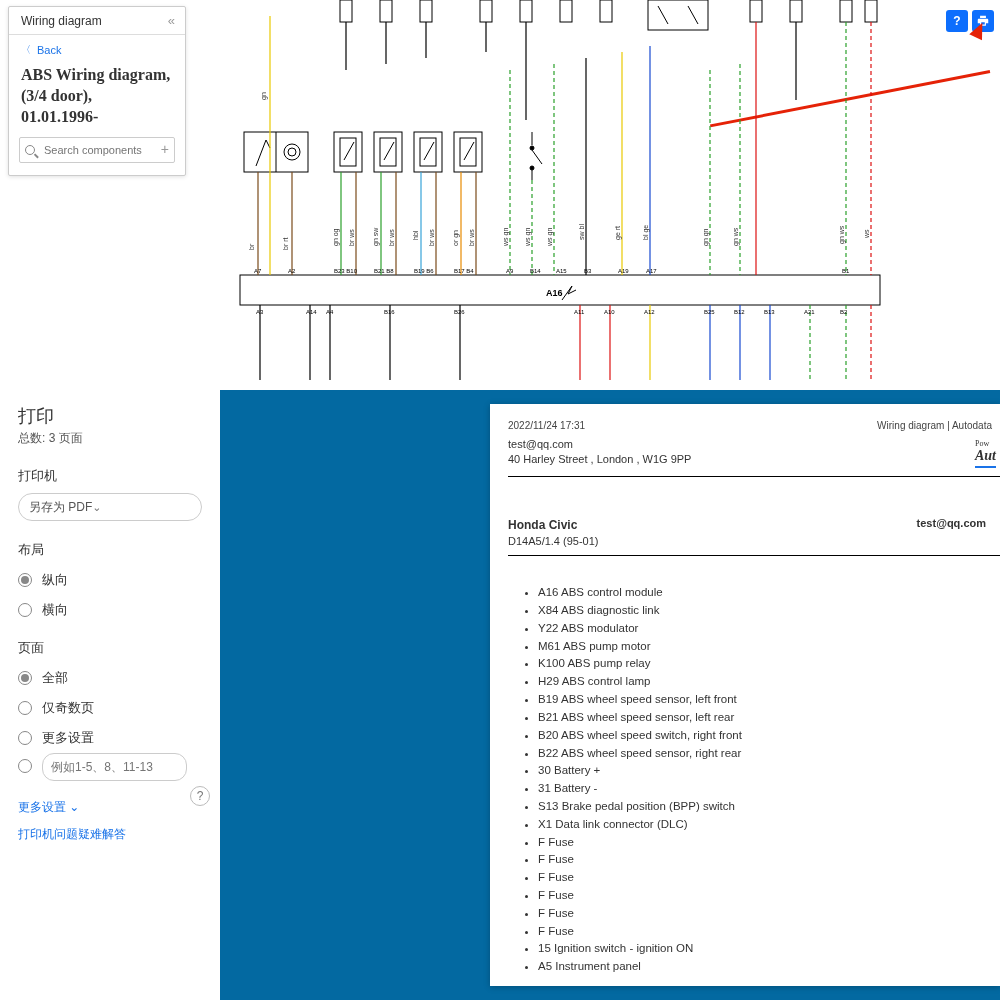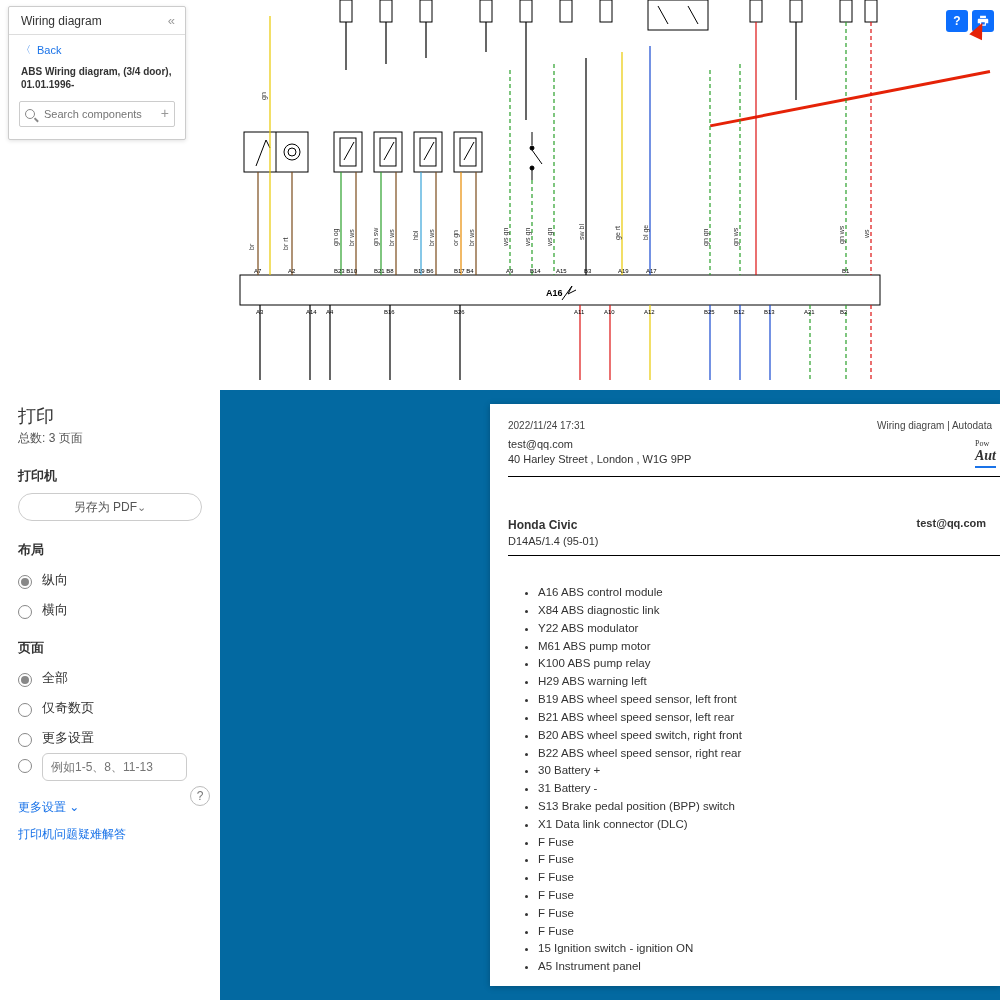--- a/index.html
+++ b/index.html
@@ -6,21 +6,21 @@
   body { font-family: Arial, "Microsoft YaHei", sans-serif; font-size: 12px; color: #333; width: 1000px; height: 1000px; overflow: hidden; background: #fff; position: relative; }
 
   
   .app-top { position: absolute; left: 0; top: 0; width: 1000px; height: 390px; }
 
   .panel { position: absolute; left: 8px; top: 6px; width: 178px; background: #fff; border: 1px solid #ccc; border-radius: 2px; box-shadow: 0 1px 4px rgba(0,0,0,.12); }
   .panel-head { display: flex; align-items: center; justify-content: space-between; padding: 6px 10px 6px 12px; font-size: 12px; border-bottom: 1px solid #ddd; }
   .panel-head .collapse { font-size: 13px; color: #999; cursor: pointer; user-select: none; }
   .back-row { display: flex; align-items: center; gap: 6px; color: #1a73e8; padding: 8px 12px; font-size: 11px; cursor: pointer; }
   .back-row .lt { font-size: 10px; }
-  .panel-sub { font-size: 10px; font-weight: bold; padding: 0 12px 10px; line-height: 1.3; }
+  .panel-sub { font-size: 16px; font-weight: bold; padding: 0 12px 10px; line-height: 1.3; font-family: Liberation Serif, serif; }
   .search-wrap { padding: 0 10px 12px; }
   .search-box { position: relative; }
   .search-box input { width: 100%; height: 26px; border: 1px solid #ccc; border-radius: 2px; padding: 0 22px 0 24px; font-size: 11px; color: #666; }
   .search-box .mag { position: absolute; left: 6px; top: 50%; transform: translateY(-50%); width: 10px; height: 10px; border: 1.5px solid #888; border-radius: 50%; }
   .search-box .mag::after { content: ""; position: absolute; width: 5px; height: 1.5px; background: #888; transform: rotate(45deg); left: 8px; top: 9px; }
   .search-box .plus { position: absolute; right: 6px; top: 4px; font-size: 14px; color: #999; cursor: pointer; }
 
   .top-icons { position: absolute; right: 6px; top: 10px; display: flex; gap: 4px; }
   .icon-btn { width: 22px; height: 22px; border-radius: 3px; background: #0d6efd; color: #fff; display: flex; align-items: center; justify-content: center; cursor: pointer; }
   .icon-btn svg { width: 14px; height: 14px; fill: #fff; }
@@ -31,28 +31,28 @@
   .arrow-top-head { position: absolute; left: 972px; top: 22px; width: 0; height: 0; border-left: 7px solid transparent; border-right: 7px solid transparent; border-bottom: 16px solid #e52207; transform: rotate(25deg); }
   .arrow-bot-line { position: absolute; left: 67px; top: 500px; width: 190px; height: 3px; background: #e52207; transform: rotate(50deg); transform-origin: left center; }
   .arrow-bot-head { position: absolute; left: 60px; top: 490px; width: 0; height: 0; border-left: 7px solid transparent; border-right: 7px solid transparent; border-bottom: 18px solid #e52207; transform: rotate(-42deg); }
 
   
   .app-bot { position: absolute; left: 0; top: 390px; width: 1000px; height: 610px; display: flex; }
   .print-pane { width: 220px; padding: 14px 18px 0; background: #fff; }
   .help-circle { position: absolute; left: 190px; top: 396px; width: 20px; height: 20px; border: 1px solid #bbb; border-radius: 50%; text-align: center; line-height: 18px; color: #777; font-size: 12px; cursor: pointer; }
   .print-title { font-size: 18px; }
   .print-sub { font-size: 12px; color: #555; margin-top: 2px; }
-  .sect-label { font-size: 13px; font-weight: bold; margin-top: 20px; }
-  .dropdown { margin-top: 8px; height: 28px; border: 1px solid #ccc; border-radius: 14px; display: flex; align-items: center; justify-content: center; padding: 0 10px; font-size: 12px; color: #555; cursor: pointer; }
+  .sect-label { font-size: 13px; font-weight: normal; margin-top: 20px; }
+  .dropdown { margin-top: 8px; height: 28px; border: 1px solid #ccc; border-radius: 14px; display: flex; align-items: center; justify-content: flex-start; padding: 0 10px; font-size: 12px; color: #555; cursor: pointer; }
   .dropdown .caret { font-size: 11px; color: #777; }
-  .radio-item { display: flex; align-items: flex-end; gap: 10px; margin-top: 12px; font-size: 13px; cursor: pointer; }
+  .radio-item { display: flex; align-items: center; gap: 10px; margin-top: 12px; font-size: 13px; cursor: pointer; }
   .radio { width: 14px; height: 14px; border: 1.5px solid #888; border-radius: 50%; display: inline-flex; align-items: center; justify-content: center; }
   .radio.on::after { content: ""; width: 8px; height: 8px; background: #888; border-radius: 50%; }
   .page-input { margin-top: 10px; margin-left: 24px; }
-  .page-input input { width: 145px; height: 28px; border: 1px solid #ccc; border-radius: 6px; padding: 0 8px; font-size: 12px; }
+  .page-input input { width: 145px; height: 28px; border: 1px solid #ccc; border-radius: 12px; padding: 0 8px; font-size: 12px; }
   .link { color: #1a73e8; font-size: 12px; margin-top: 18px; cursor: pointer; }
   .link + .link { margin-top: 10px; }
 
   .preview-pane { flex: 1; background: #0369a1; display: flex; justify-content: flex-end; padding: 14px 0 14px 0; }
   .sheet { width: 510px; background: #fff; box-shadow: 0 1px 6px rgba(0,0,0,.25); padding: 16px 0 16px 18px; font-size: 11px; }
   .sheet-top { display: flex; justify-content: space-between; font-size: 10px; color: #444; margin-bottom: 6px; padding-right: 8px; }
   .sheet-addr { display: flex; justify-content: space-between; align-items: flex-start; border-bottom: 1px solid #000; padding-bottom: 8px; margin-bottom: 40px; padding-right: 4px; }
   .sheet-addr-left { font-size: 11px; line-height: 1.4; }
   .logo-stub { font-family: Georgia, serif; font-style: italic; font-size: 14px; font-weight: bold; border-bottom: 2px solid #1a73e8; padding: 2px 0; }
   .logo-stub .small { font-size: 8px; display: block; font-style: normal; font-weight: normal; }
@@ -353,21 +353,21 @@
           <span>D14A5/1.4 (95-01)</span>
         </div>
         <b>test@qq.com</b>
       </div>
       <ul class="sheet-list" id="comp-list">
           <li>A16 ABS control module</li>
           <li>X84 ABS diagnostic link</li>
           <li>Y22 ABS modulator</li>
           <li>M61 ABS pump motor</li>
           <li>K100 ABS pump relay</li>
-          <li>H29 ABS warning left</li>
+          <li>H29 ABS control lamp</li>
           <li>B19 ABS wheel speed sensor, left front</li>
           <li>B21 ABS wheel speed sensor, left rear</li>
           <li>B20 ABS wheel speed switch, right front</li>
           <li>B22 ABS wheel speed sensor, right rear</li>
           <li>30 Battery +</li>
           <li>31 Battery -</li>
           <li>S13 Brake pedal position (BPP) switch</li>
           <li>X1 Data link connector (DLC)</li>
           <li>F Fuse</li>
           <li>F Fuse</li>

